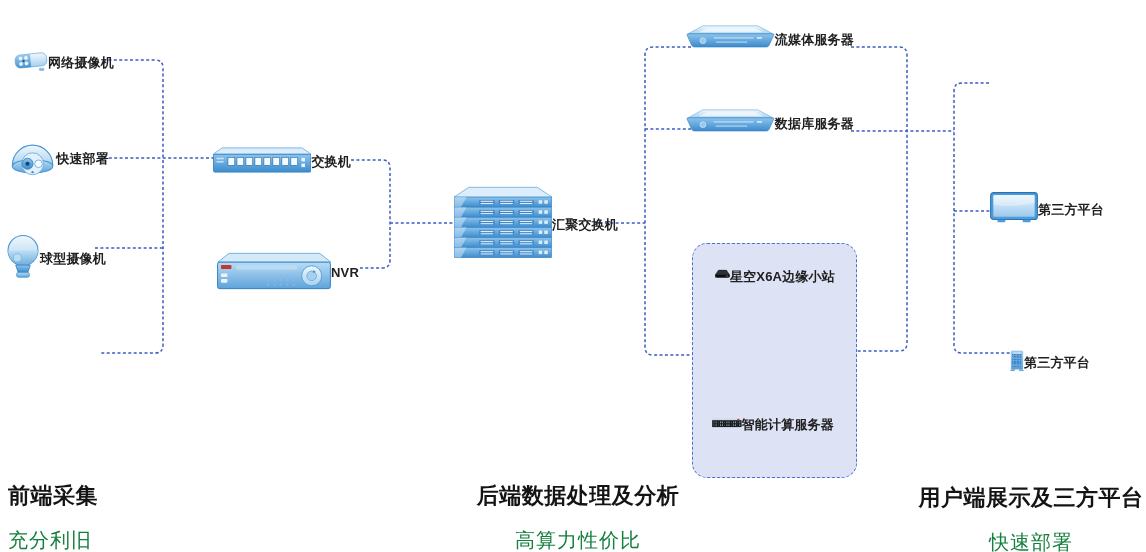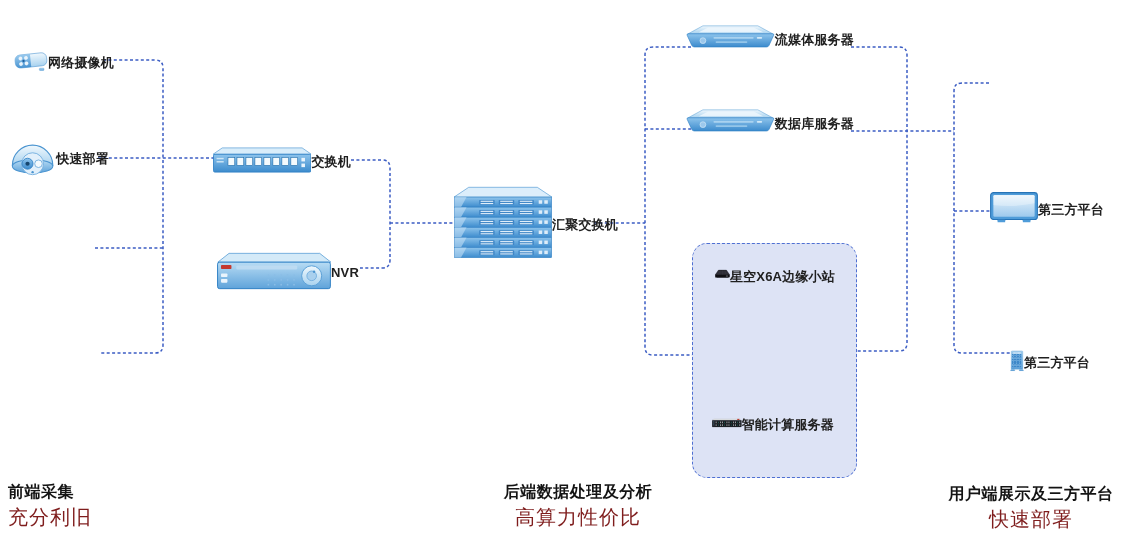--- a/index.html
+++ b/index.html
@@ -5,22 +5,22 @@
   html,body{margin:0;padding:0;background:#fff;}
   .canvas{position:relative;width:1146px;height:552px;background:#ffffff;overflow:hidden;
           font-family:"Liberation Sans","DejaVu Sans",sans-serif;}
   .wires{position:absolute;left:0;top:0;}
   .group-box{position:absolute;left:692px;top:243px;width:165px;height:235px;
              border:1.6px dashed #4e6fd2;border-radius:15px;background:#dde3f5;box-sizing:border-box;}
   .node{position:absolute;display:flex;flex-direction:row;align-items:center;}
   .node .lbl{margin-top:3px;font-size:13px;font-weight:600;color:#202020;white-space:nowrap;letter-spacing:.2px;}
   .caption{position:absolute;}
   .caption.center{text-align:center;}
-  .cap-title{font-size:16px;font-weight:bold;color:#141414;letter-spacing:.5px;line-height:1.15;}
-  .cap-sub{font-size:20px;color:#7f1d1d;margin-top:5px;letter-spacing:1px;line-height:1.1;}
+  .cap-title{font-size:22px;font-weight:bold;color:#141414;letter-spacing:.5px;line-height:1.15;}
+  .cap-sub{font-size:20px;color:#15803d;margin-top:21px;letter-spacing:1px;line-height:1.1;}
   svg{display:block;}
 </style>
 </head>
 <body>
 
 <div class="canvas">
 
   <svg width="0" height="0" style="position:absolute">
     <defs>
       <linearGradient id="gLight" x1="0" y1="0" x2="0" y2="1">
@@ -126,20 +126,30 @@
       <ellipse cx="28" cy="34" rx="24" ry="8" fill="url(#gMid)" stroke="#4a94d0" stroke-width="1.2"></ellipse>
       <circle cx="28" cy="31" r="13" fill="#e2f0fb" stroke="#6aa9dc"></circle>
       <circle cx="22" cy="31" r="6.5" fill="url(#gDeep)" stroke="#2e7fc4"></circle>
       <circle cx="22" cy="31" r="2.5" fill="#16466f"></circle>
       <circle cx="35" cy="31" r="4.5" fill="#f4fafd" stroke="#6aa9dc"></circle>
       <circle cx="28" cy="41" r="1.4" fill="#4a94d0"></circle>
     </svg>
     <div class="lbl">快速部署</div>
   </div>
 
+  <div class="node" style="left:6px;top:228px;width:100px">
+    <svg width="42" height="58" viewBox="0 0 42 58">
+      <circle cx="21" cy="21" r="18.5" fill="url(#gLight)" stroke="#4a94d0" stroke-width="1.4"></circle>
+      <path d="M2.5 21 a18.5 18.5 0 0 0 37 0 z" fill="url(#gMid)" opacity="0.8"></path>
+      <circle cx="14" cy="30" r="5" fill="#bcdcf2" stroke="#7fb3e0"></circle>
+      <path d="M12 39 h18 l-3 9 h-12 z" fill="url(#gDeep)" stroke="#2e7fc4" stroke-width="1"></path>
+      <rect x="13" y="48" width="16" height="6" rx="2.5" fill="url(#gMid)" stroke="#4a94d0" stroke-width="1"></rect>
+    </svg>
+    <div class="lbl">球型摄像机</div>
+  </div>
 
 
   <div class="node" style="left:217px;top:248px;width:142px">
     <svg width="142" height="46" viewBox="0 0 142 46">
       <polygon points="15,1 128,1 142,12 1,12" fill="#d4eaf8" stroke="#5a9fd6" stroke-width="1"></polygon>
       <rect x="0.7" y="12" width="140.6" height="33" rx="2.5" fill="url(#gMid)" stroke="#2e7fc4" stroke-width="1.2"></rect>
       <rect x="5" y="15.5" width="13" height="5" rx="1" fill="#c4392f"></rect>
       <rect x="24" y="16" width="76" height="5" rx="1.5" fill="#bfdcf2" opacity="0.9"></rect>
       <rect x="5" y="26" width="8" height="4.5" rx="1" fill="#eaf4fc"></rect>
       <rect x="5" y="33" width="8" height="4.5" rx="1" fill="#eaf4fc"></rect>

